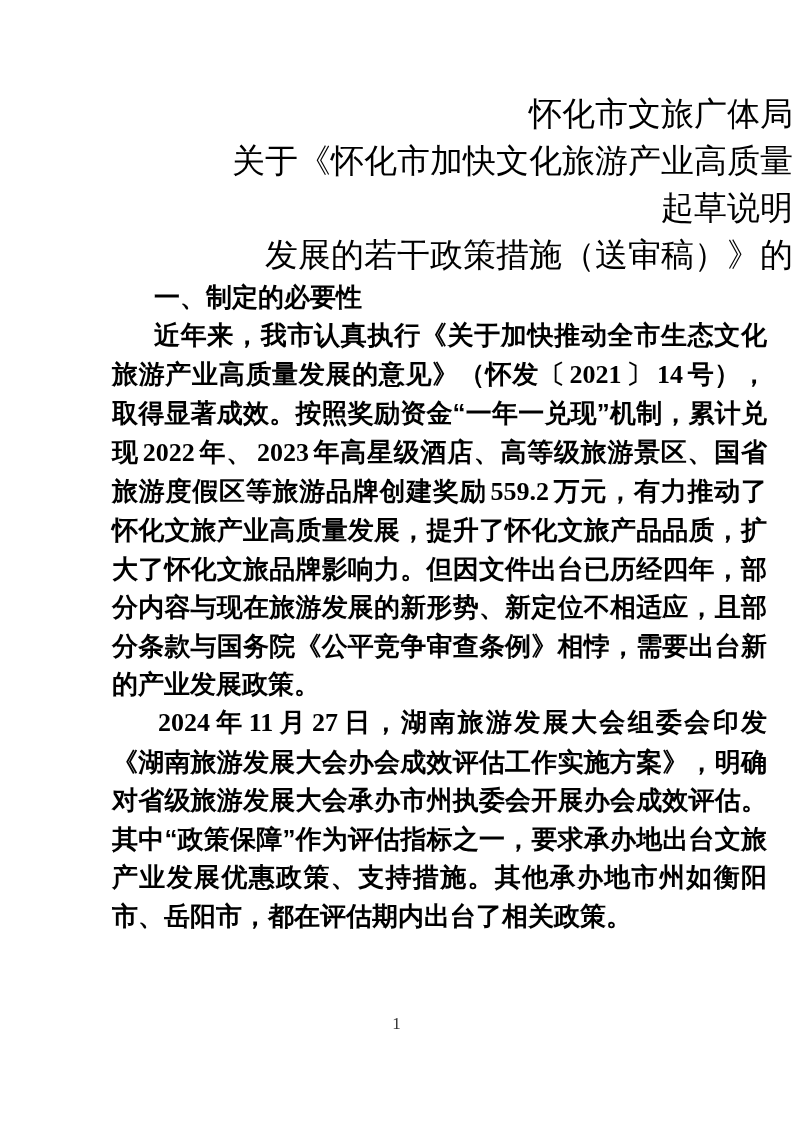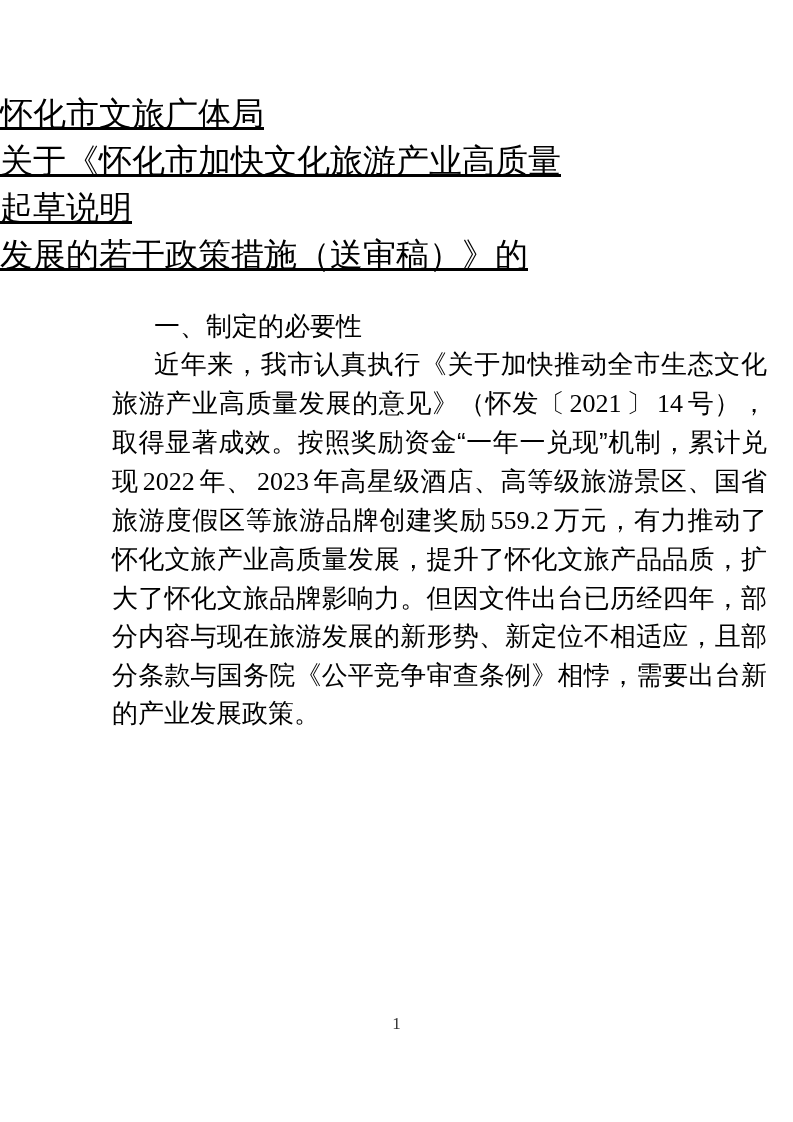--- a/index.html
+++ b/index.html
@@ -13,37 +13,36 @@
     height: 1122px;
     background: #ffffff;
     color: #000000;
     font-family: "Liberation Sans", sans-serif;
     overflow: hidden;
     box-sizing: border-box;
     padding-top: 90px;
   }
   .title-block {
     width: 100%;
-    text-align: left;
-    text-decoration: underline;
+    text-align: right;
   }
   .title-line {
     font-size: 33px;
     line-height: 47px;
     font-weight: 400;
     white-space: nowrap;
   }
   .body-block {
-    margin-top: 29px;
     padding-left: 112px;
     padding-right: 26px;
     font-size: 26px;
     line-height: 38.4px;
     text-align: justify;
     overflow-wrap: break-word;
+    font-weight: bold;
   }
   .heading,
   .para {
     margin: 0;
     text-indent: 42px;
   }
   .latin {
     font-family: "Liberation Serif", serif;
     margin: 0 4px;
   }
@@ -69,20 +68,21 @@
     <div class="title-line">怀化市文旅广体局</div>
     <div class="title-line">关于《怀化市加快文化旅游产业高质量</div>
     <div class="title-line">起草说明</div>
     <div class="title-line">发展的若干政策措施（送审稿）》的</div>
   </div>
 
   <div class="body-block">
     <p class="heading">一、制定的必要性</p>
     <div id="paragraphs">
         <p class="para"><span class="cjk">近年来，我市认真执行《关于加快推动全市生态文化旅游产业高质量发展的意见》（怀发〔</span><span class="latin">2021</span><span class="cjk">〕</span><span class="latin">14</span><span class="cjk">号），取得显著成效。按照奖励资金“一年一兑现”机制，累计兑现</span><span class="latin">2022</span><span class="cjk">年、</span><span class="latin">2023</span><span class="cjk">年高星级酒店、高等级旅游景区、国省旅游度假区等旅游品牌创建奖励</span><span class="latin">559.2</span><span class="cjk">万元，有力推动了怀化文旅产业高质量发展，提升了怀化文旅产品品质，扩大了怀化文旅品牌影响力。但因文件出台已历经四年，部分内容与现在旅游发展的新形势、新定位不相适应，且部分条款与国务院《公平竞争审查条例》相悖，需要出台新的产业发展政策。</span></p>
+        <p class="para"><span class="latin">2024</span><span class="cjk">年</span><span class="latin">11</span><span class="cjk">月</span><span class="latin">27</span><span class="cjk">日，湖南旅游发展大会组委会印发《湖南旅游发展大会办会成效评估工作实施方案》，明确对省级旅游发展大会承办市州执委会开展办会成效评估。其中“政策保障”作为评估指标之一，要求承办地出台文旅产业发展优惠政策、支持措施。其他承办地市州如衡阳市、岳阳市，都在评估期内出台了相关政策。</span></p>
       </div>
   </div>
 
   <div class="footer">
     <span class="page-num">1</span>
   </div>
 
 </div>
 
 </body></html>

